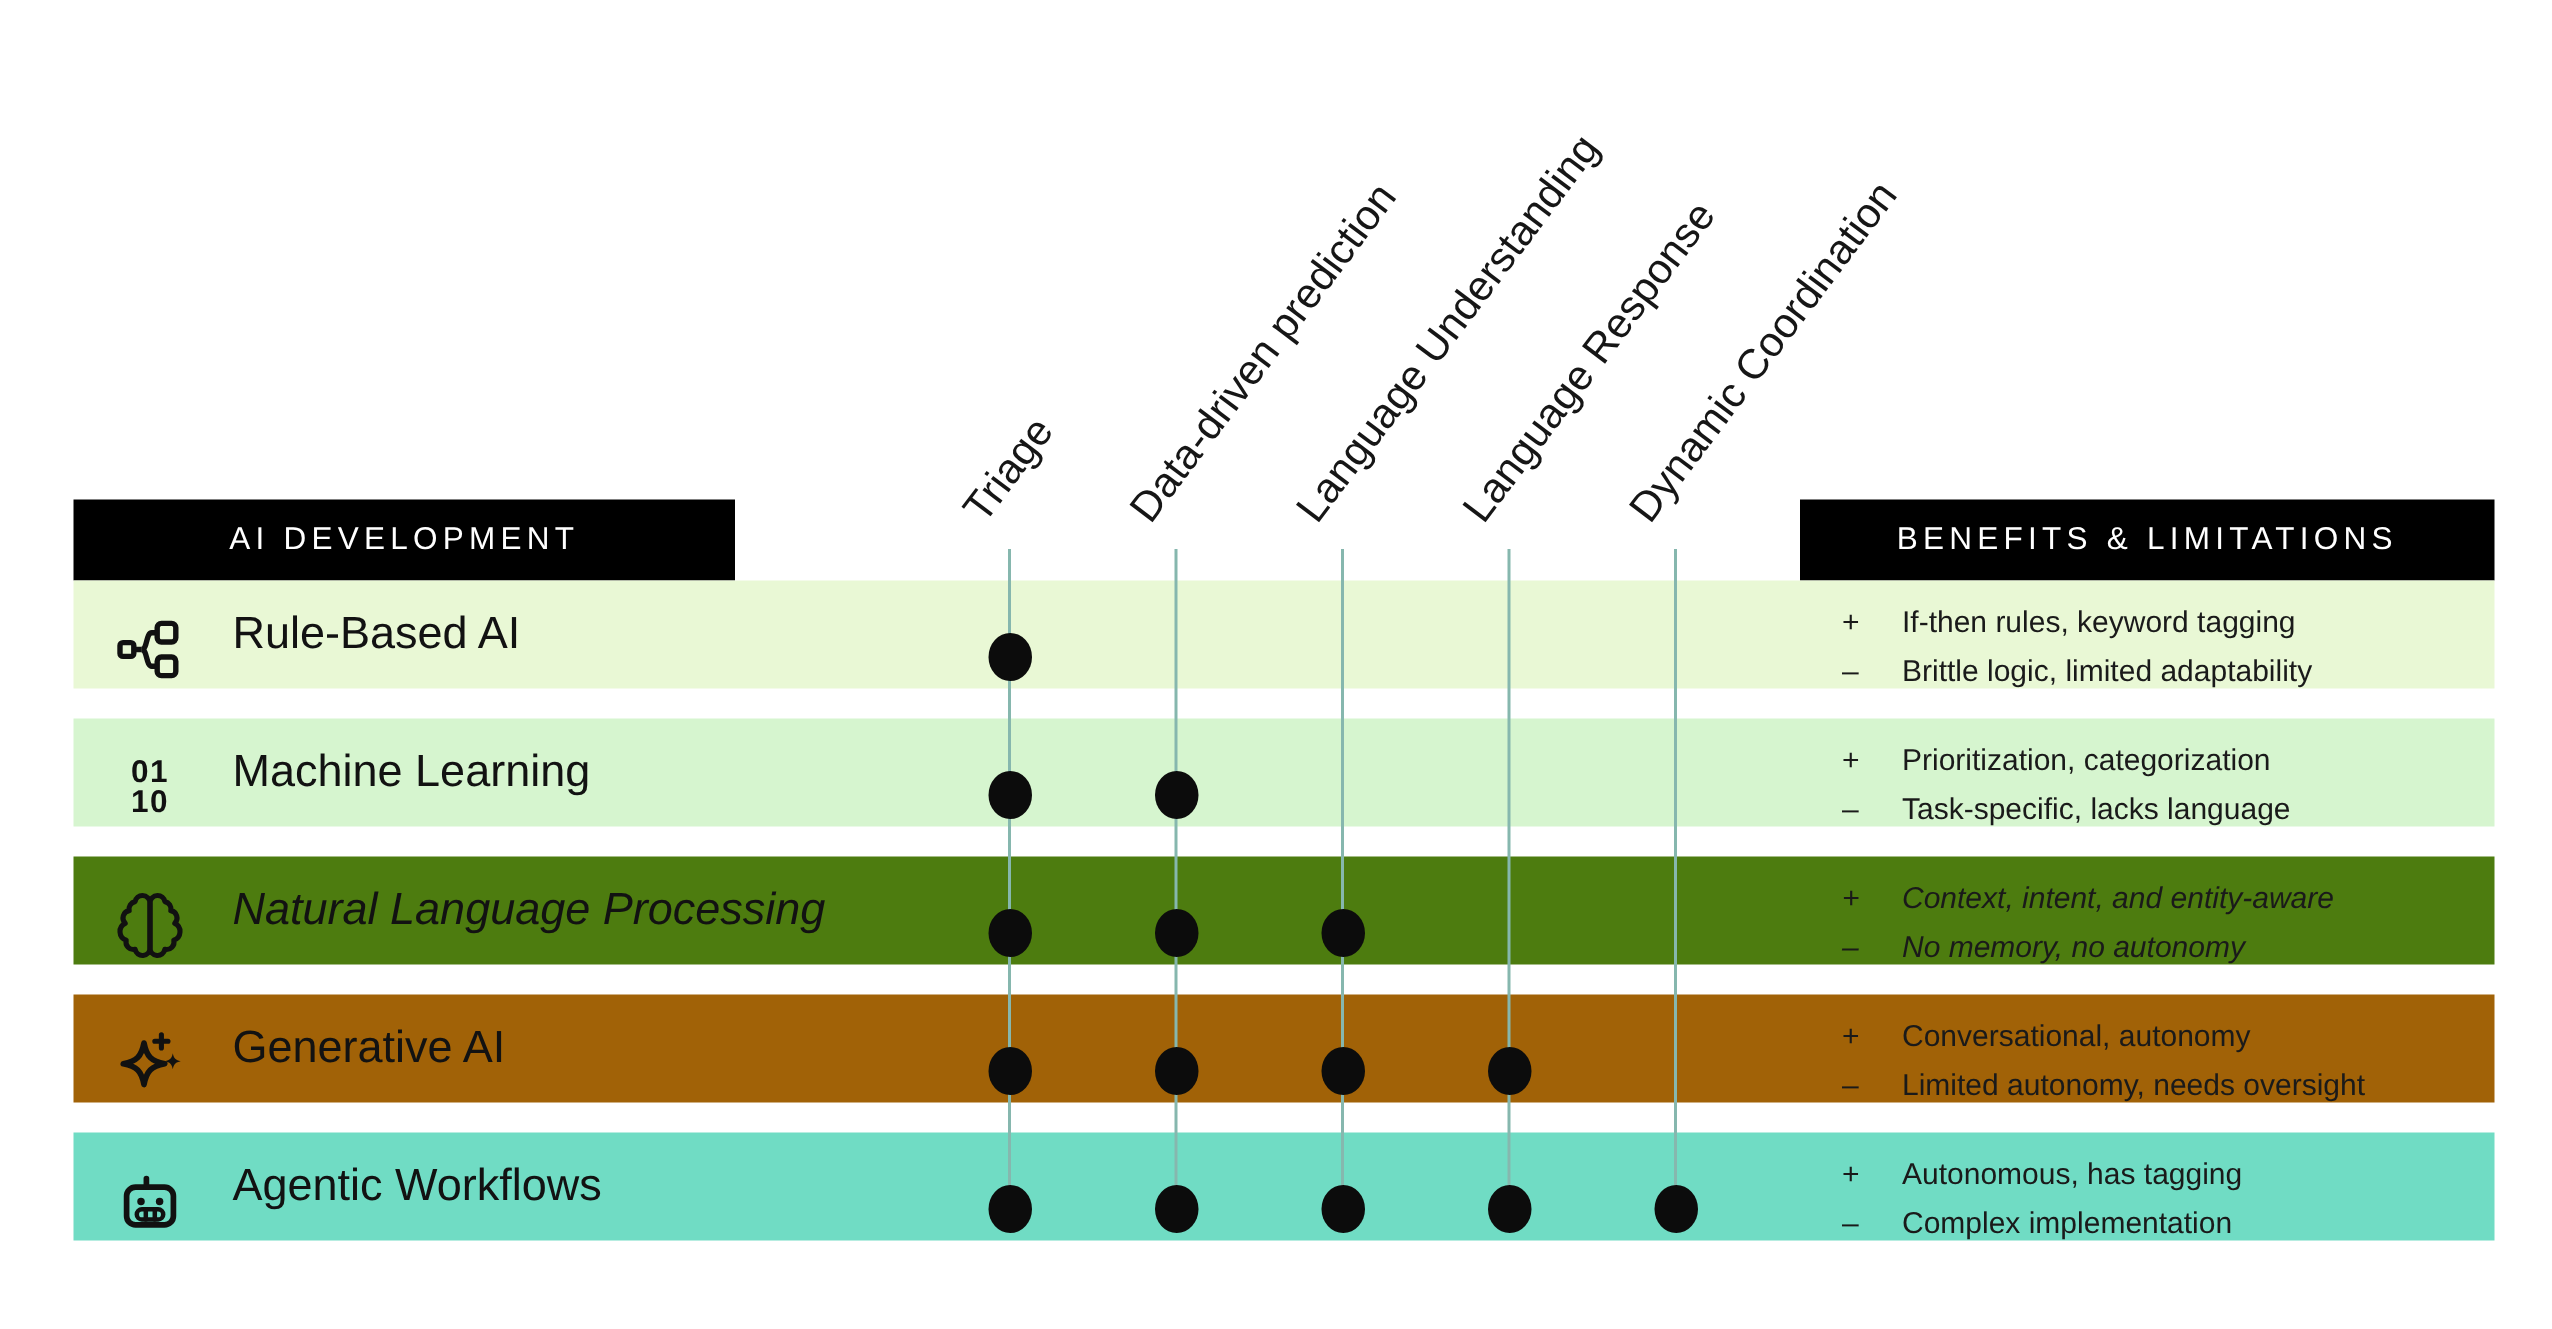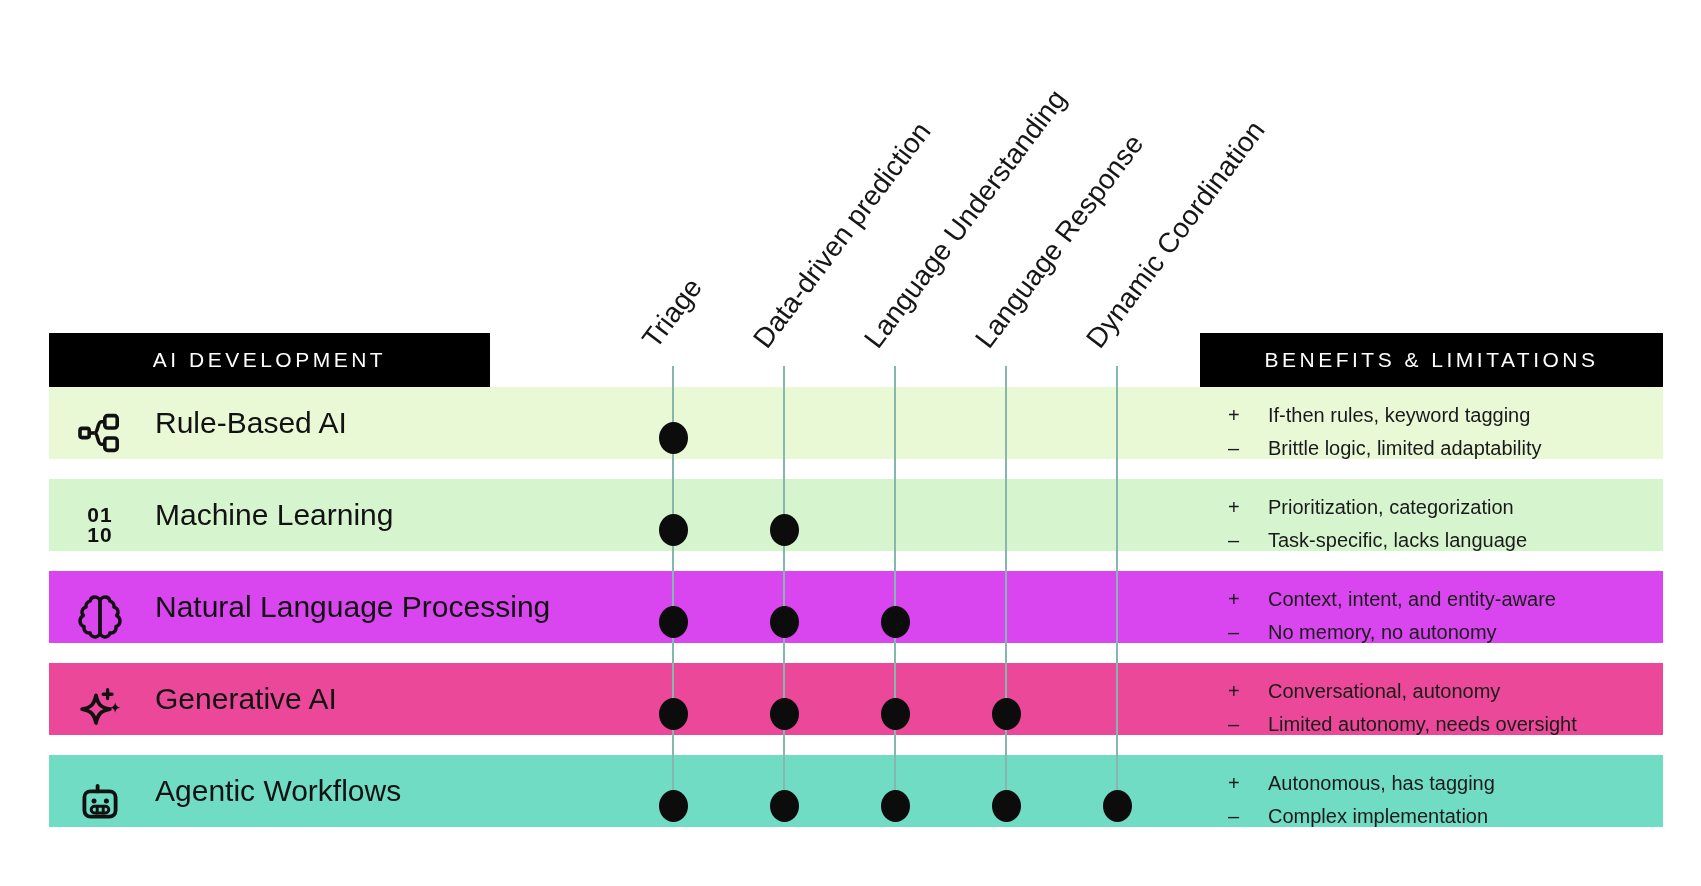--- a/index.html
+++ b/index.html
@@ -121,41 +121,41 @@
         <span class="ben-sign">+</span>
         <span>Prioritization, categorization</span>
       </div>
       <div class="ben-line">
         <span class="ben-sign">–</span>
         <span>Task-specific, lacks language</span>
       </div>
     </div>
   </div>
 
-  <div class="row" style="top: 571px; background: #d946ef;">
+  <div class="row" style="top: 571px; background: #4d7c0f; font-style: italic;">
     <div class="icon-box">
       <svg viewBox="0 0 24 24" fill="none" stroke="#111111" stroke-width="1.7" stroke-linecap="round" stroke-linejoin="round">
         <path d="M9.5 2A2.5 2.5 0 0 1 12 4.5v15a2.5 2.5 0 0 1-4.96.44 2.5 2.5 0 0 1-2.96-3.08 3 3 0 0 1-.34-5.58 2.5 2.5 0 0 1 1.32-4.24 2.5 2.5 0 0 1 1.98-3A2.5 2.5 0 0 1 9.5 2Z"></path>
         <path d="M14.5 2A2.5 2.5 0 0 0 12 4.5v15a2.5 2.5 0 0 0 4.96.44 2.5 2.5 0 0 0 2.96-3.08 3 3 0 0 0 .34-5.58 2.5 2.5 0 0 0-1.32-4.24 2.5 2.5 0 0 0-1.98-3A2.5 2.5 0 0 0 14.5 2Z"></path>
       </svg>
     </div>
     <span class="row-label">Natural Language Processing</span>
     <div class="benefits">
       <div class="ben-line">
         <span class="ben-sign">+</span>
         <span>Context, intent, and entity-aware</span>
       </div>
       <div class="ben-line">
         <span class="ben-sign">–</span>
         <span>No memory, no autonomy</span>
       </div>
     </div>
   </div>
 
-  <div class="row" style="top: 663px; background: #ec4899;">
+  <div class="row" style="top: 663px; background: #a16207;">
     <div class="icon-box">
       <svg viewBox="0 0 24 24" fill="none" stroke="#111111" stroke-width="1.9">
         <path d="M10 5.2 C10.9 9.7 12.4 11.2 16.9 12.1 C12.4 13 10.9 14.5 10 19 C9.1 14.5 7.6 13 3.1 12.1 C7.6 11.2 9.1 9.7 10 5.2 Z" stroke-linejoin="round"></path>
         <path d="M15.8 2.4 v4.4 M13.6 4.6 h4.4" stroke-width="1.7" stroke-linecap="round"></path>
         <path d="M19.6 8.6 c.33 1.7 .95 2.32 2.65 2.65 c-1.7 .33 -2.32 .95 -2.65 2.65 c-.33 -1.7 -.95 -2.32 -2.65 -2.65 c1.7 -.33 2.32 -.95 2.65 -2.65 Z" fill="#111111" stroke="none"></path>
       </svg>
     </div>
     <span class="row-label">Generative AI</span>
     <div class="benefits">
       <div class="ben-line">

